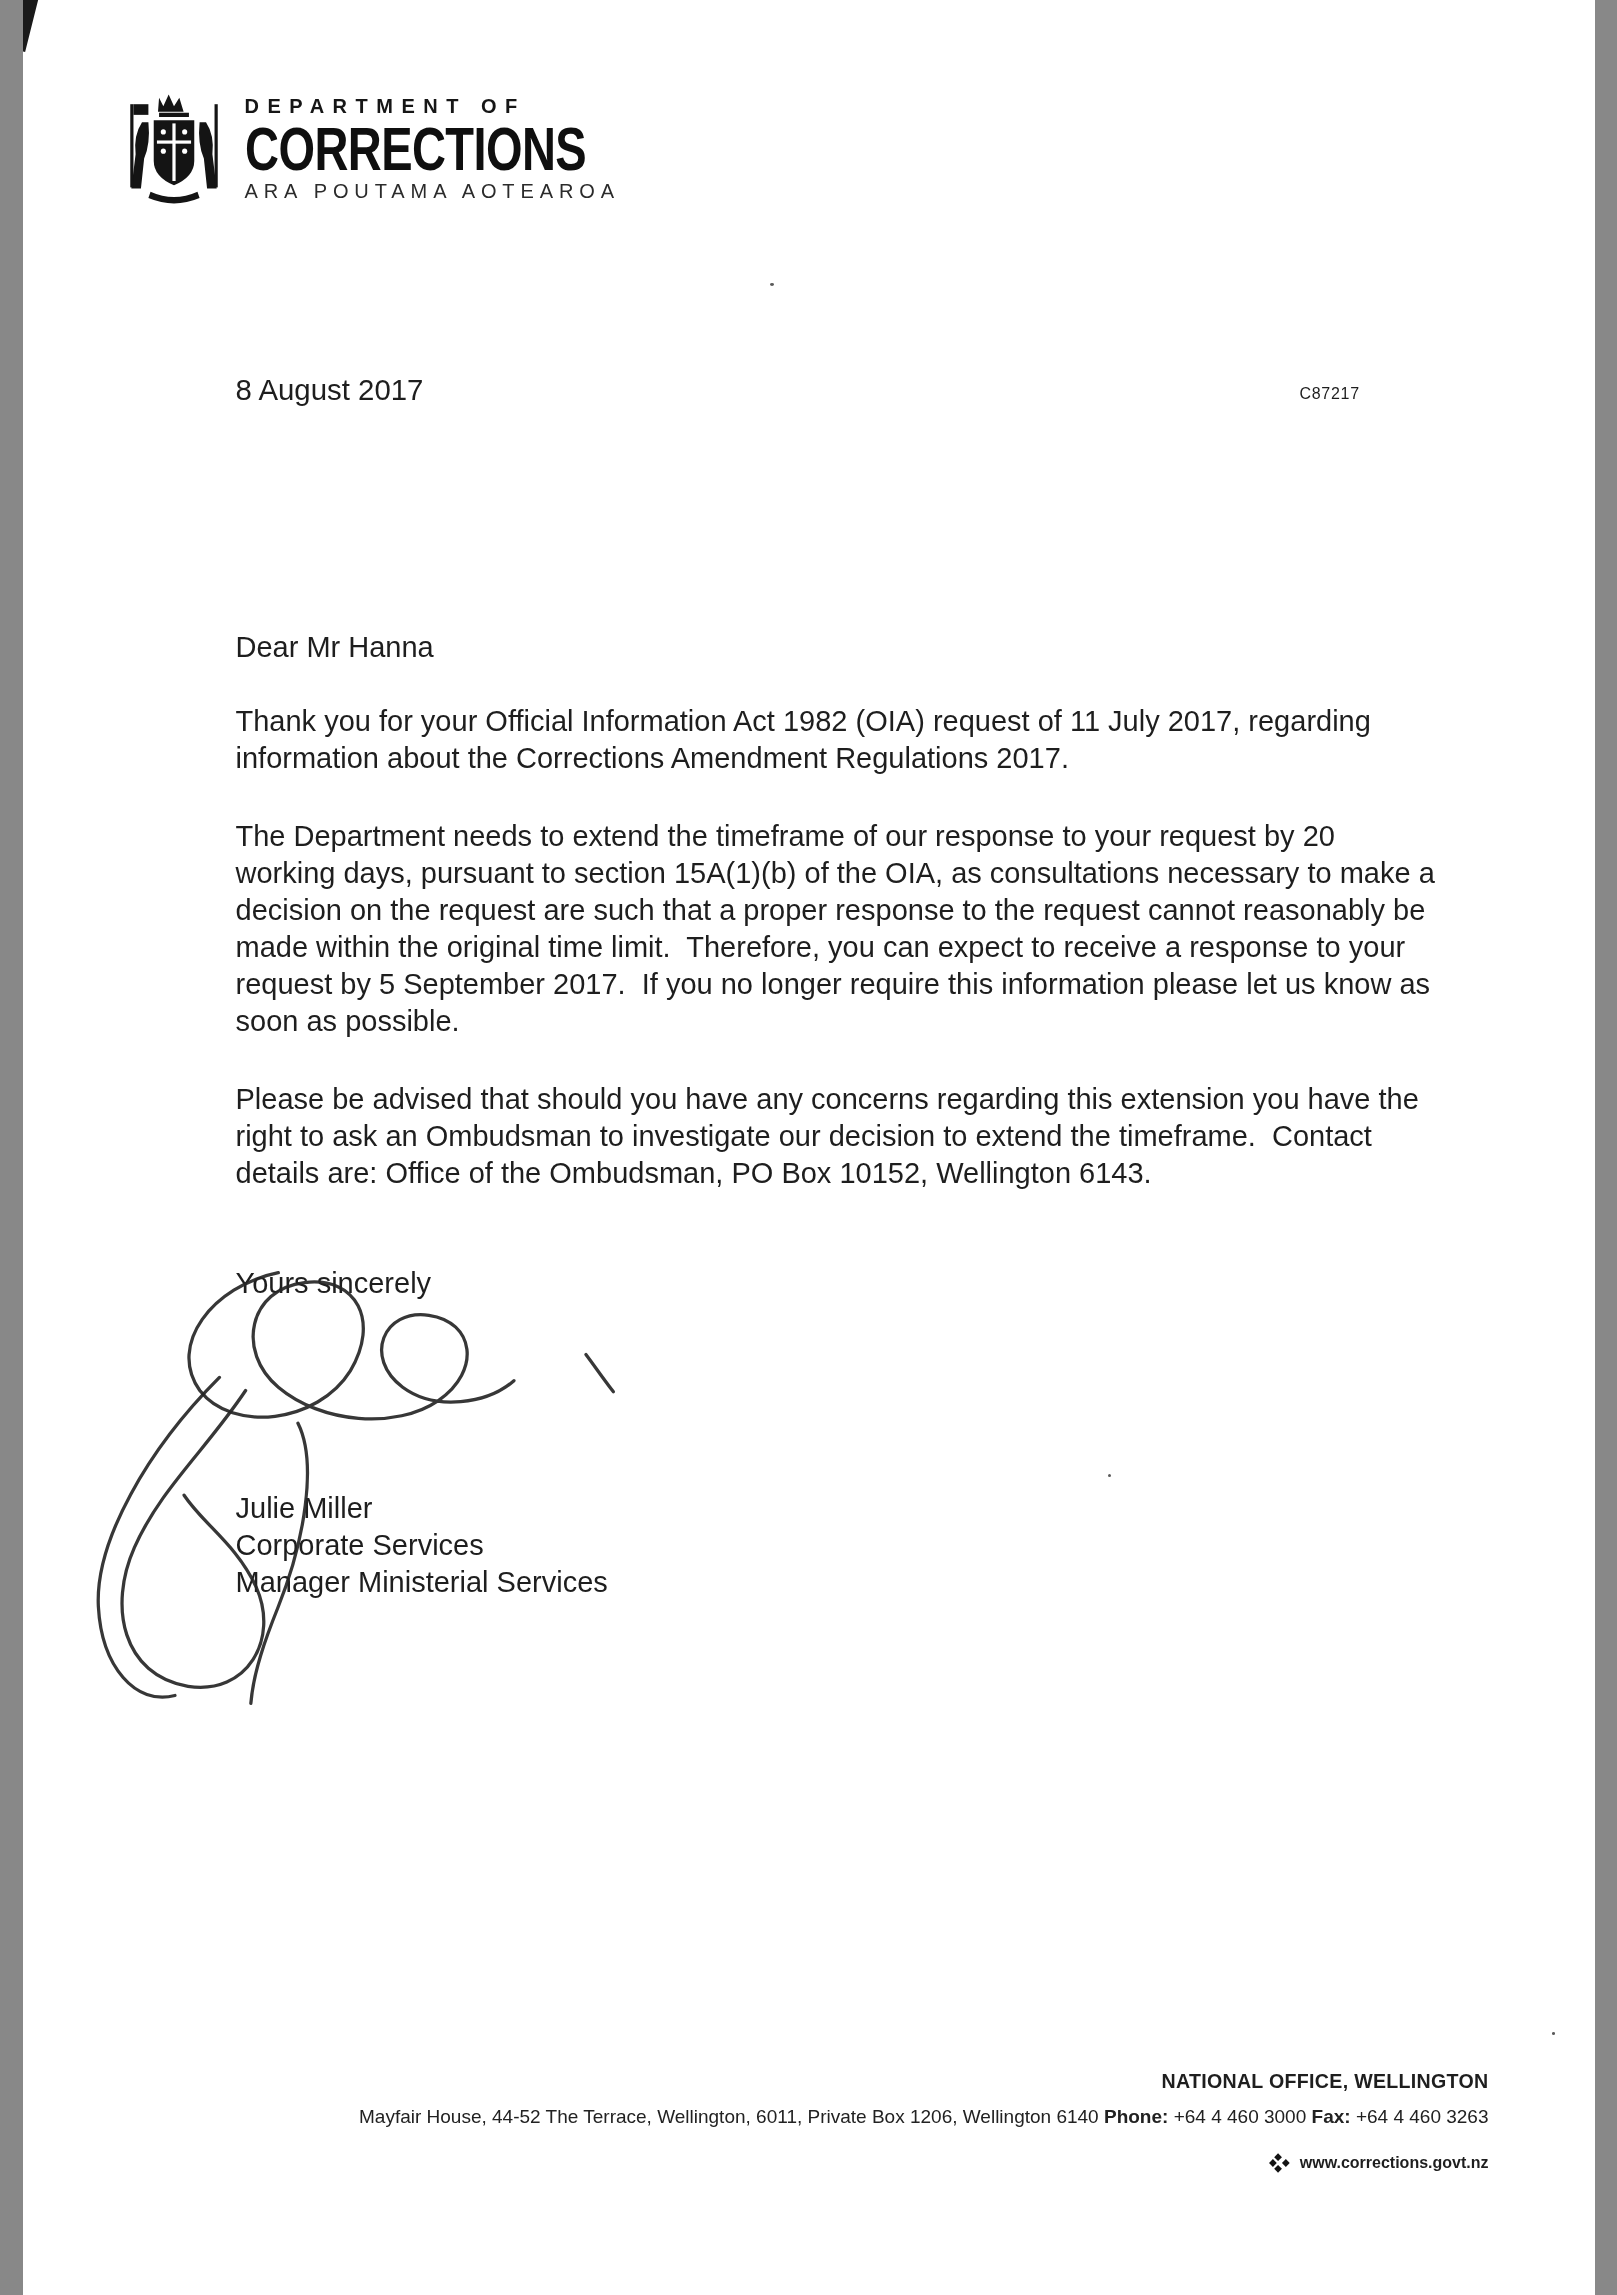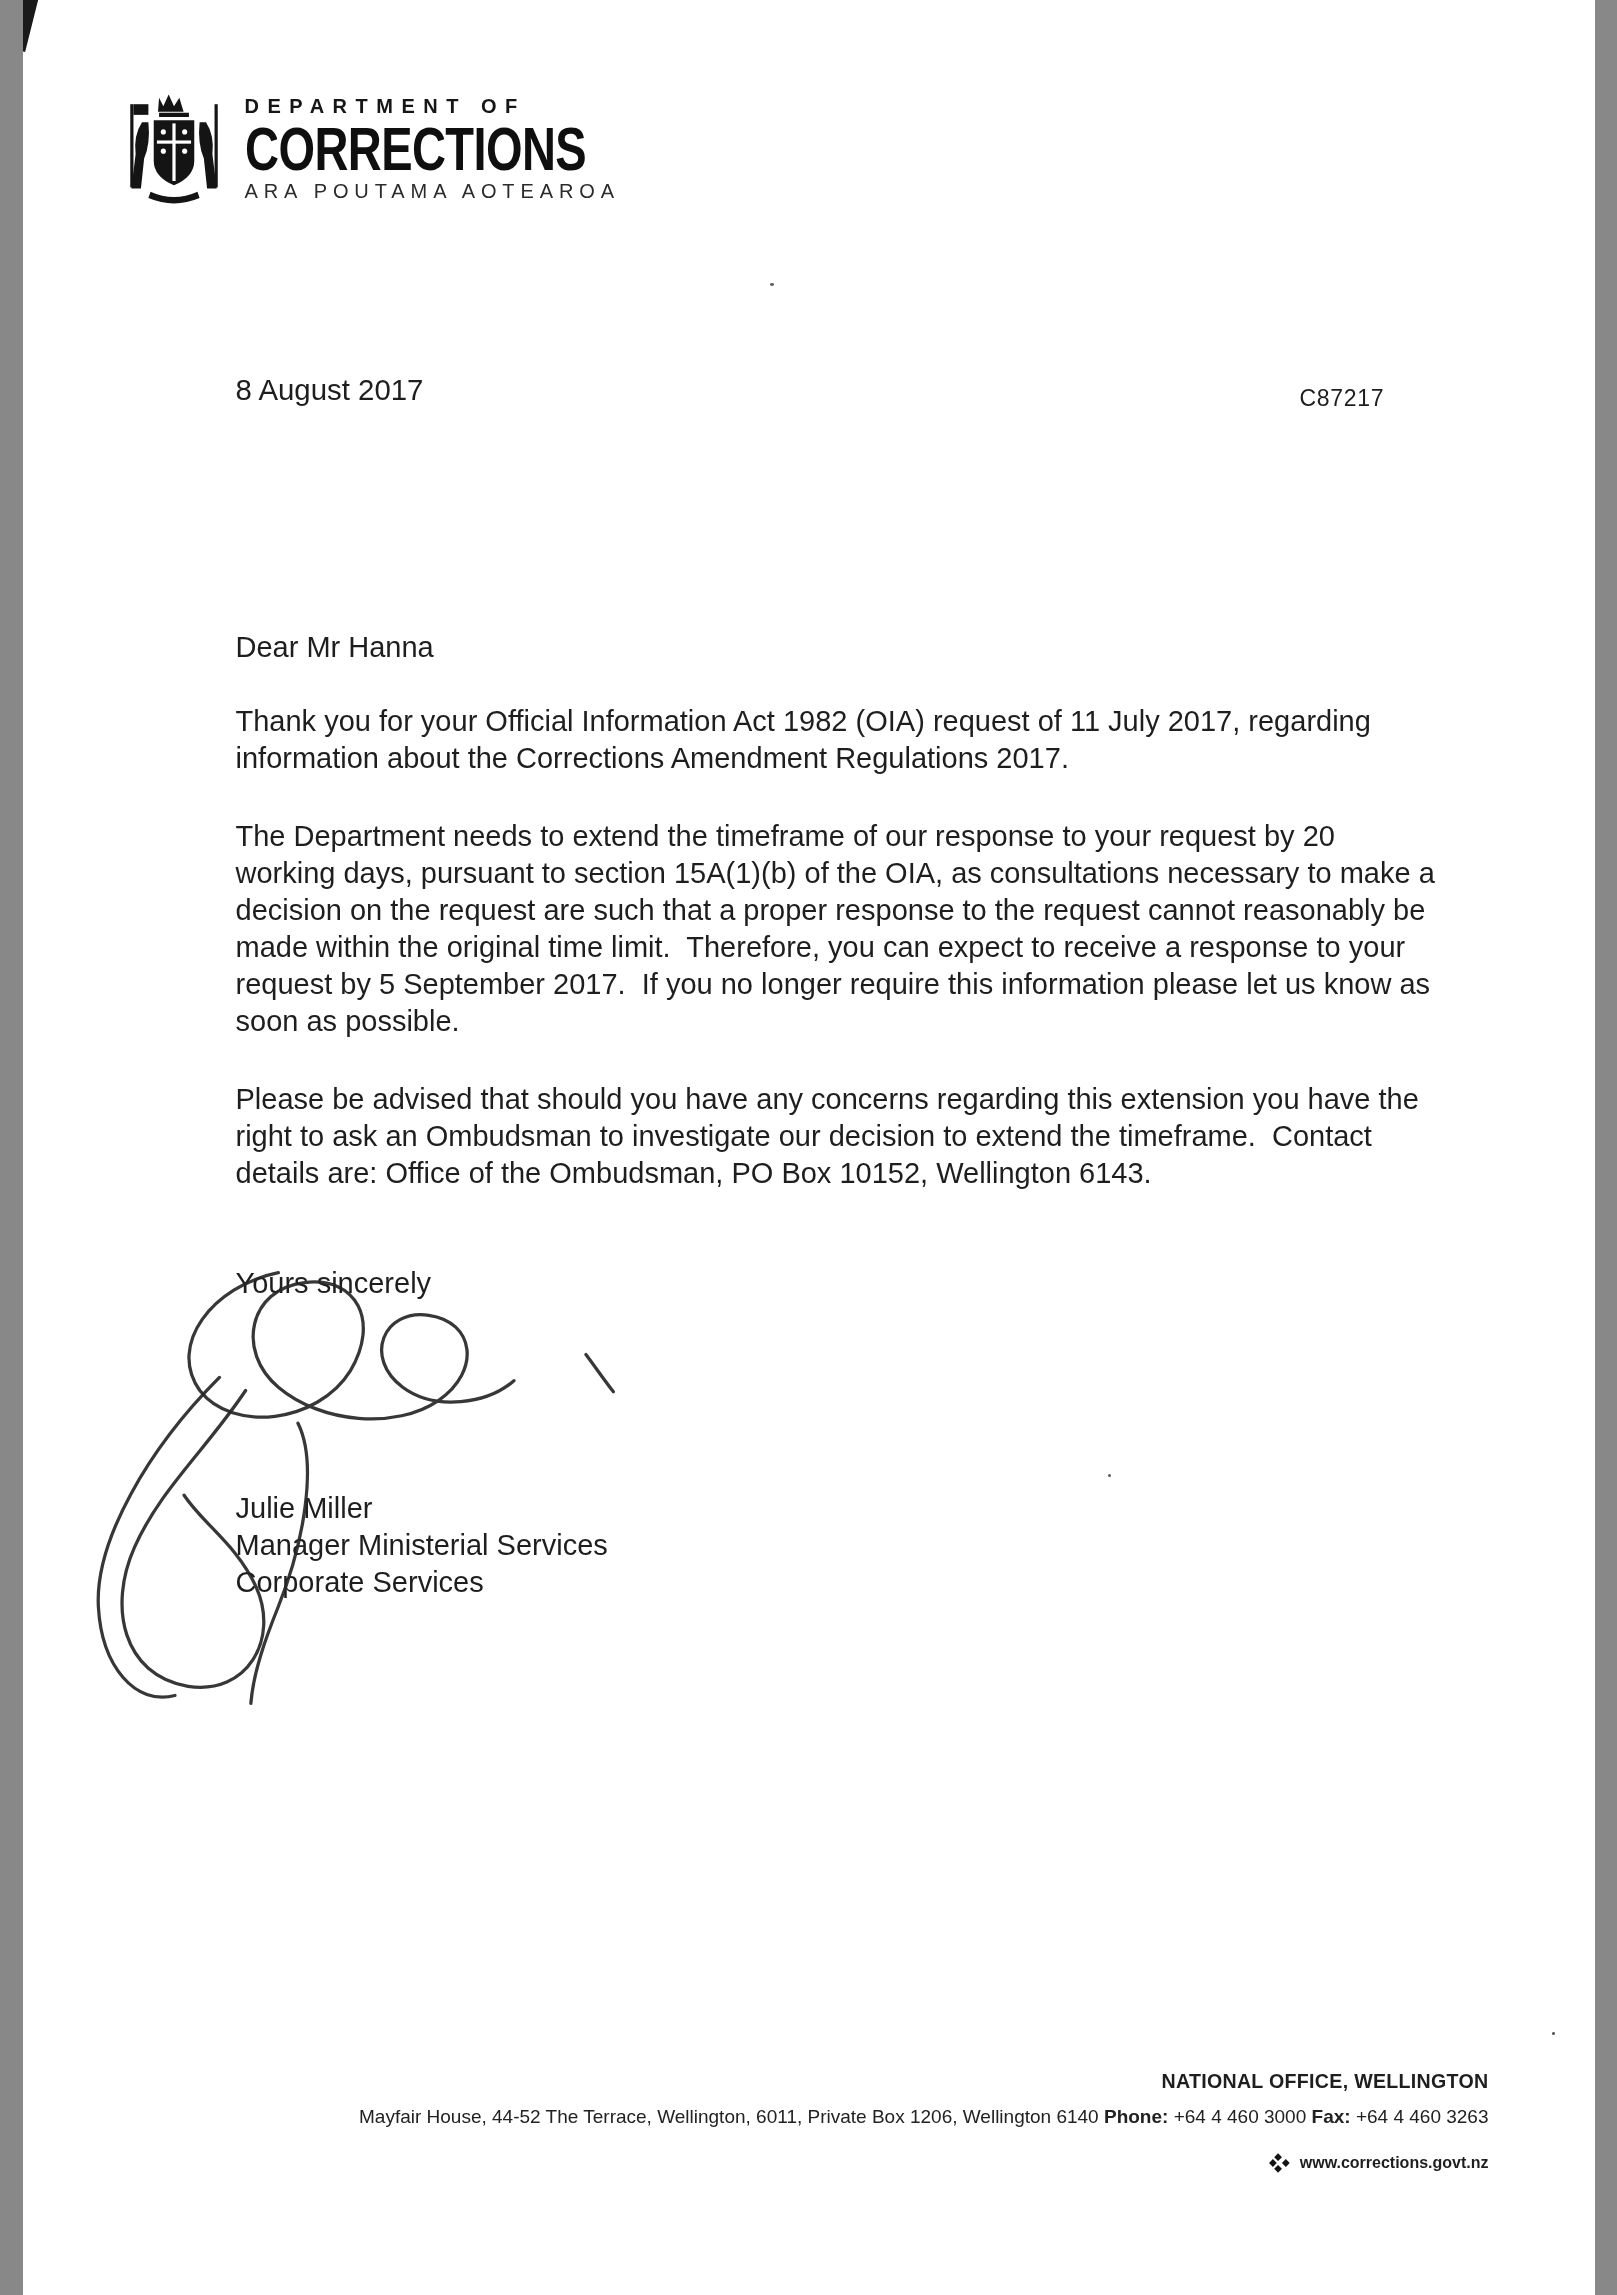--- a/index.html
+++ b/index.html
@@ -54,21 +54,21 @@
   .date {
     position: absolute;
     top: 373px;
     left: 213px;
     font-size: 29.4px;
   }
   .ref {
     position: absolute;
     top: 385px;
     left: 1277px;
-    font-size: 23px;
+    font-size: 16px;
     letter-spacing: 0.7px;
   }
 
   
   .recipient {
     position: absolute;
     top: 489px;
     left: 213px;
     font-size: 29.4px;
     line-height: 39px;
@@ -197,22 +197,22 @@
 
 
   <div class="letter-body">
     <div class="salutation">Dear Mr Hanna</div>
     <p class="para">Thank you for your Official Information Act 1982 (OIA) request of 11 July 2017, regarding information about the Corrections Amendment Regulations 2017.</p>
     <p class="para">The Department needs to extend the timeframe of our response to your request by 20 working days, pursuant to section 15A(1)(b) of the OIA, as consultations necessary to make a decision on the request are such that a proper response to the request cannot reasonably be made within the original time limit.  Therefore, you can expect to receive a response to your request by 5 September 2017.  If you no longer require this information please let us know as soon as possible.</p>
     <p class="para para-last">Please be advised that should you have any concerns regarding this extension you have the right to ask an Ombudsman to investigate our decision to extend the timeframe.  Contact details are: Office of the Ombudsman, PO Box 10152, Wellington 6143.</p>
     <div class="closing">Yours sincerely</div>
     <div class="signatory">
       <div>Julie Miller</div>
+      <div>Corporate Services</div>
       <div>Manager Ministerial Services</div>
-      <div>Corporate Services</div>
     </div>
   </div>
 
   <svg class="signature" viewBox="0 0 900 710" aria-hidden="true">
     <path d="M 300 10 C 200 30, 130 120, 180 190 C 230 255, 360 240, 410 160 C 455 85, 420 15, 340 25 C 255 35, 235 130, 300 185 C 365 240, 480 250, 545 205 C 610 160, 600 85, 530 75 C 460 65, 430 140, 490 185 C 540 222, 620 210, 660 175"></path>
     <path d="M 770 135 C 785 155, 795 170, 812 192"></path>
     <path d="M 250 190 C 190 280, 120 340, 80 430 C 40 520, 62 625, 162 642 C 252 656, 302 570, 266 490 C 236 425, 186 395, 156 350"></path>
     <path d="M 210 170 C 100 280, 20 420, 25 520 C 30 612, 82 672, 142 656"></path>
     <path d="M 330 240 C 360 300, 340 420, 300 520 C 280 570, 262 620, 258 668"></path>
   </svg>

